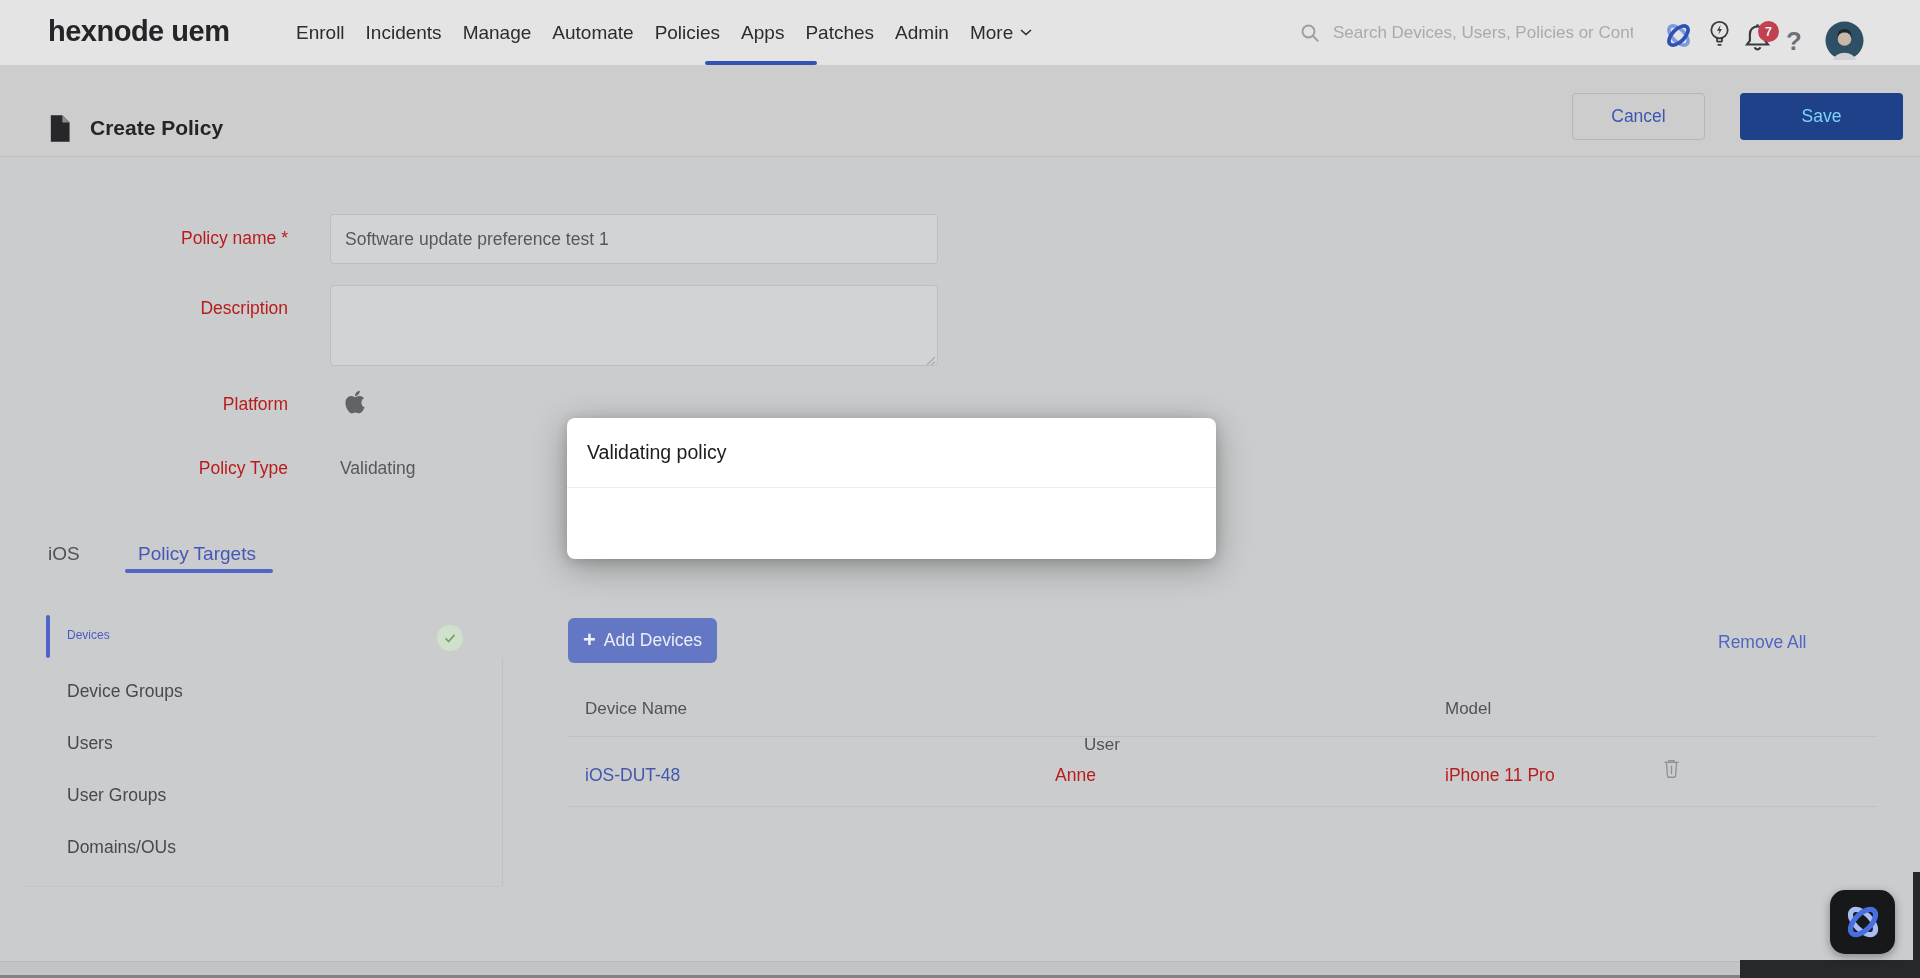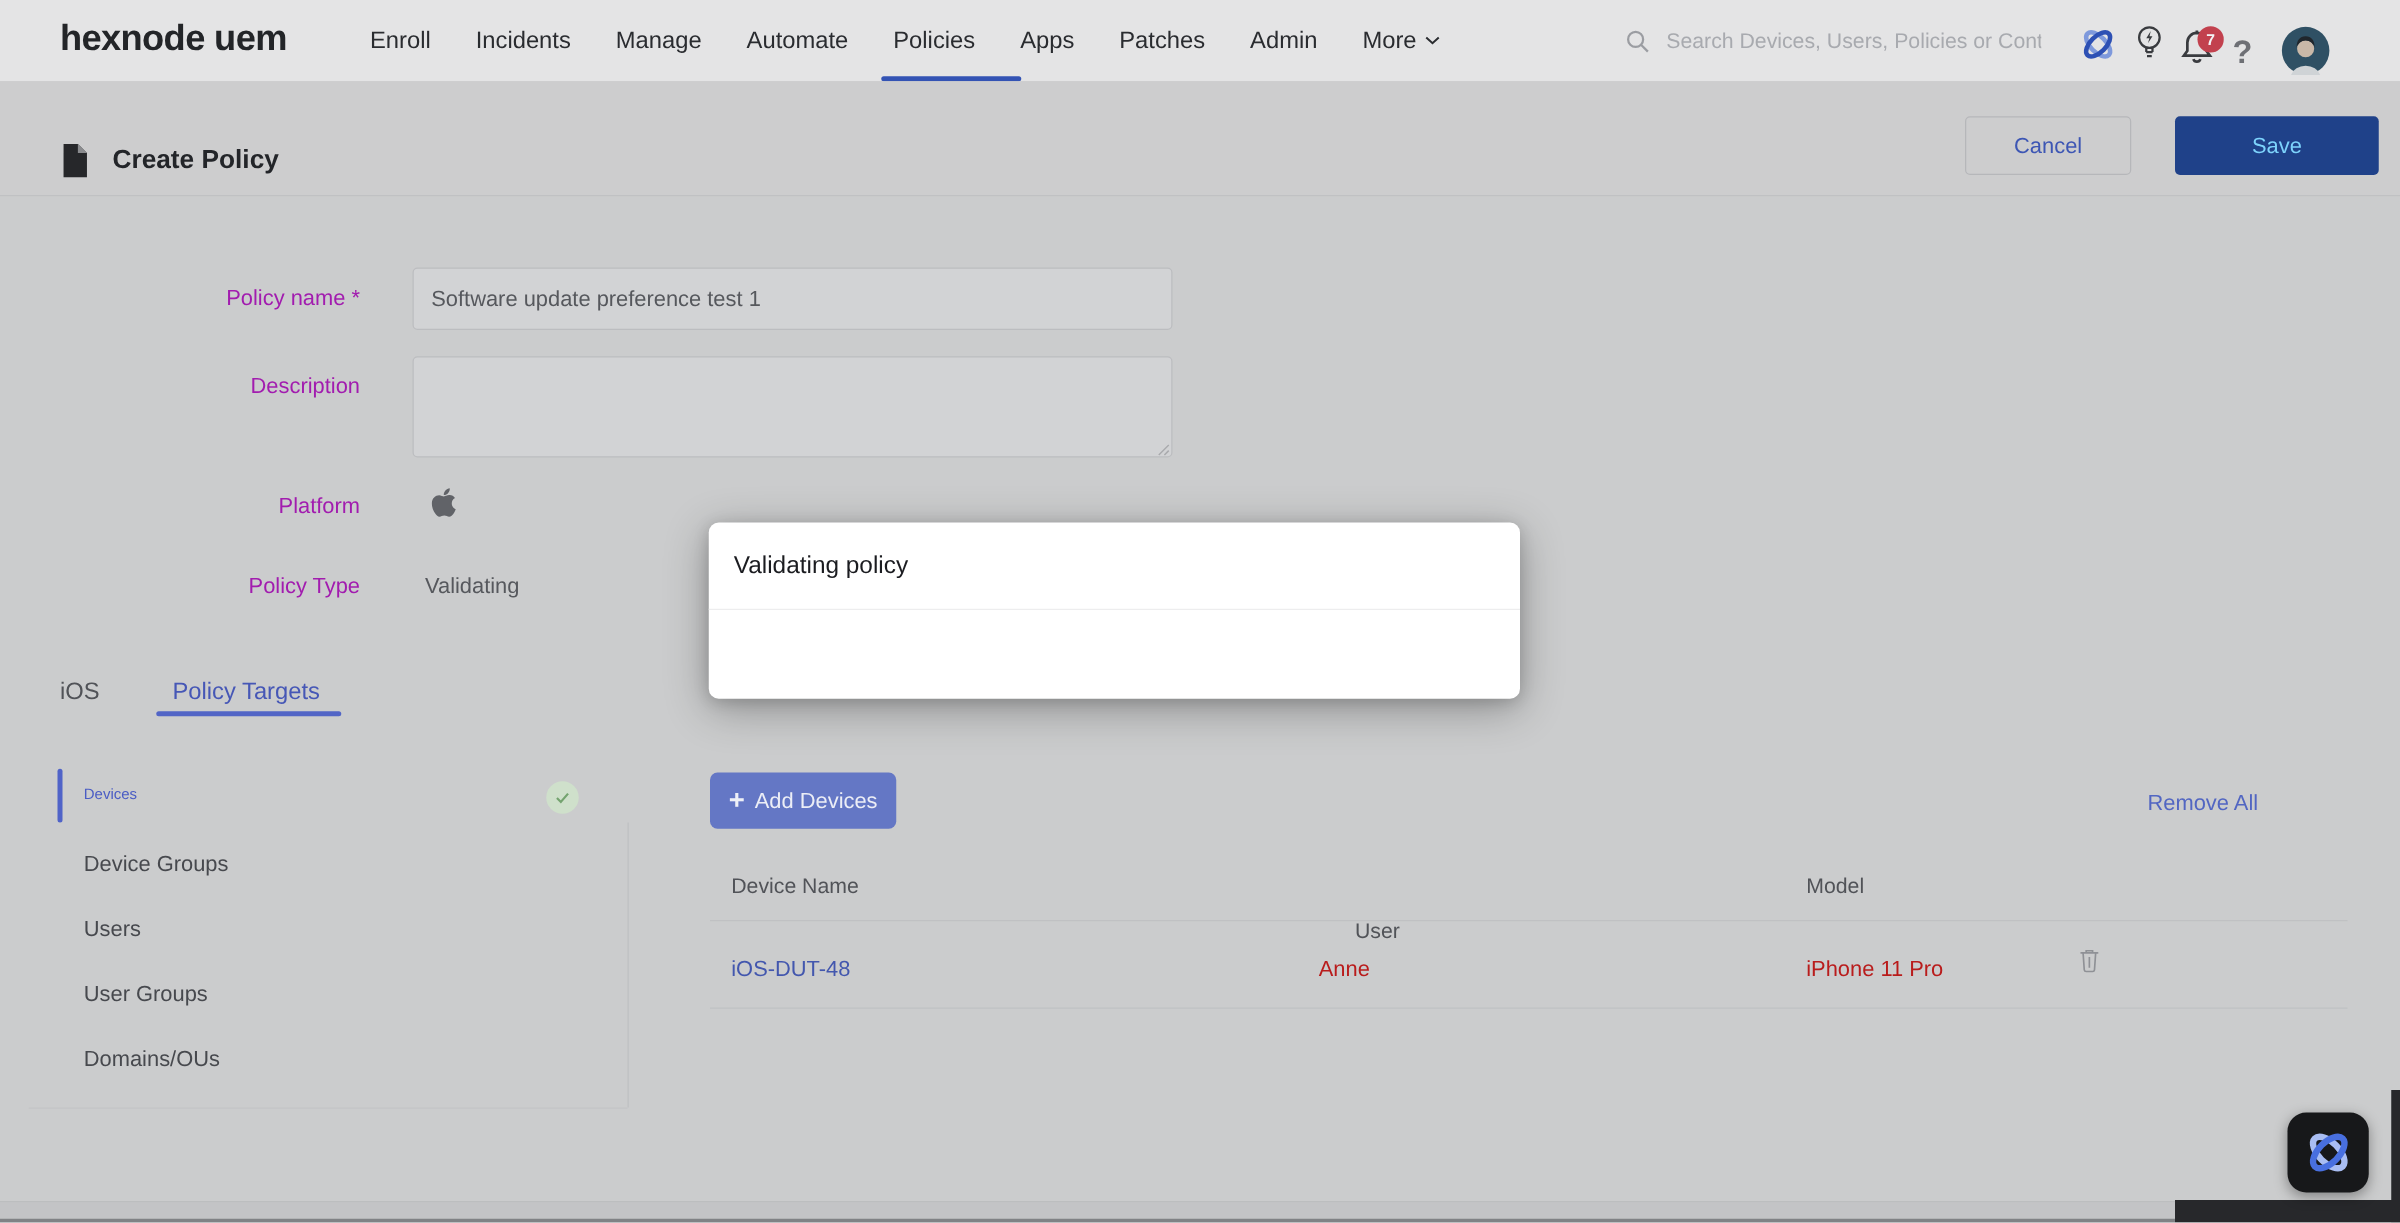--- a/index.html
+++ b/index.html
@@ -5,21 +5,21 @@
   * { margin:0; padding:0; box-sizing:border-box; }
   html,body { background:#cbcccd; }
   .screen { position:relative; width:1920px; height:978px; overflow:hidden;
             background:#cbcccd; font-family:"Liberation Sans", sans-serif; }
   .abs { position:absolute; }
 
   
   .navbar { position:absolute; left:0; top:0; width:1920px; height:65px; background:#e4e4e5; }
   .logo { position:absolute; left:48px; top:15px; font-size:29px; font-weight:900;
           letter-spacing:-0.5px; color:#232528; }
-  .nav-items { position:absolute; left:296px; top:0; height:65px; display:flex; gap:36px;
+  .nav-items { position:absolute; left:296px; top:0; height:65px; display:flex; gap:21px;
                align-items:center; }
   .nav-item { font-size:19px; color:#2a2c30; font-weight:500; cursor:pointer;
               display:flex; align-items:center; gap:7px; white-space:nowrap; }
   .nav-underline { position:absolute; left:705px; top:61px; width:112px; height:4px;
                    background:#3353b4; border-radius:2px; }
   .search-wrap { position:absolute; left:1300px; top:0; height:65px; display:flex;
                  align-items:center; gap:13px; }
   .search-input { width:300px; border:none; outline:none; background:transparent;
                   font-size:17px; color:#56585d; font-family:"Liberation Sans",sans-serif; }
   .search-input::placeholder { color:#a8aaaf; opacity:1; }
@@ -39,21 +39,21 @@
   .btn-cancel { position:absolute; left:1572px; top:93px; width:133px; height:47px;
                 background:transparent; border:1px solid #b6b7ba; border-radius:4px;
                 color:#3d56b4; font-size:17.5px; cursor:pointer;
                 font-family:"Liberation Sans",sans-serif; }
   .btn-save { position:absolute; left:1740px; top:93px; width:163px; height:47px;
               background:#1f4189; border:none; border-radius:4px; color:#7dd3fc;
               font-size:17.5px; cursor:pointer; font-family:"Liberation Sans",sans-serif; }
 
   
   .form-label { position:absolute; left:88px; width:200px; text-align:right;
-                font-size:17.5px; color:#a21caf; }
+                font-size:17.5px; color:#b91c1c; }
   .input-box { position:absolute; left:330px; width:608px; background:#d2d3d5;
                border:1px solid #bcbdc0; border-radius:4px; font-size:17.5px; color:#56585d;
                font-family:"Liberation Sans",sans-serif; padding:0 14px; outline:none; }
   .txt-value { position:absolute; font-size:17.5px; color:#56585d; }
   .resize-grip { position:absolute; left:925px; top:352px; pointer-events:none; }
 
   
   .tab { position:absolute; top:543px; font-size:19px; cursor:pointer; }
   .tab-ios { left:48px; color:#515358; }
   .tab-targets { left:138px; color:#4657b6; font-weight:500; }

